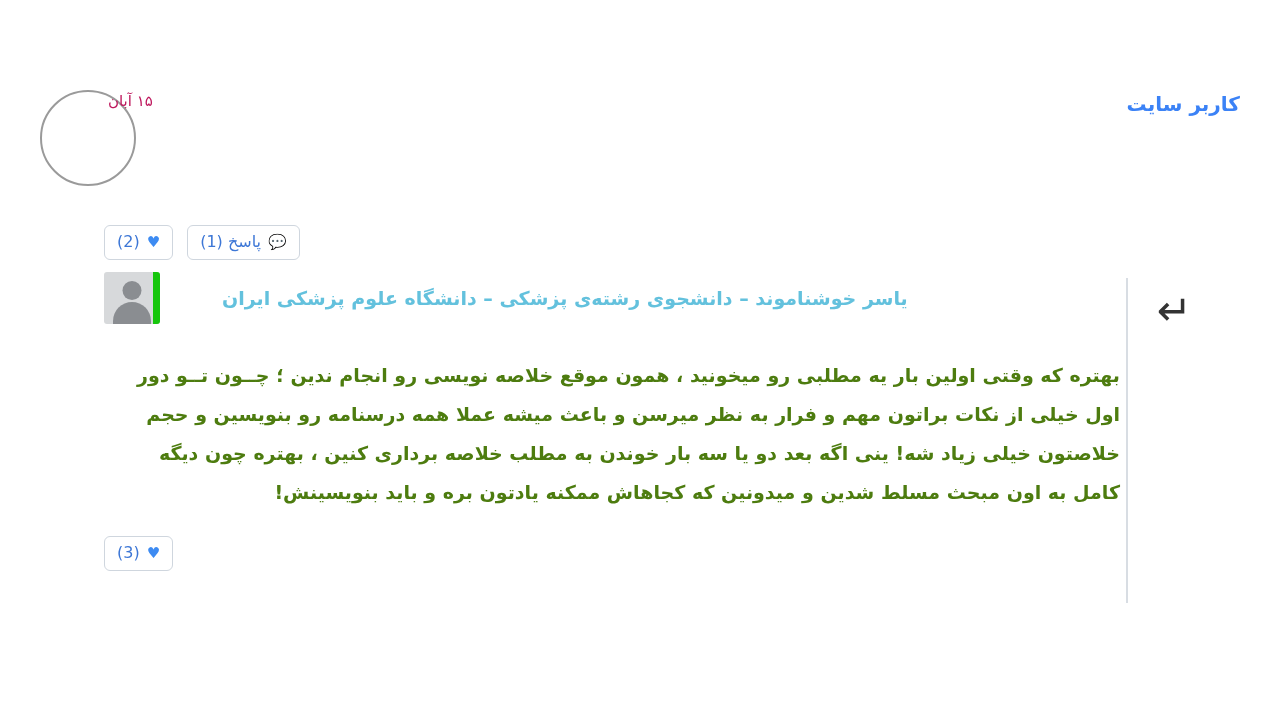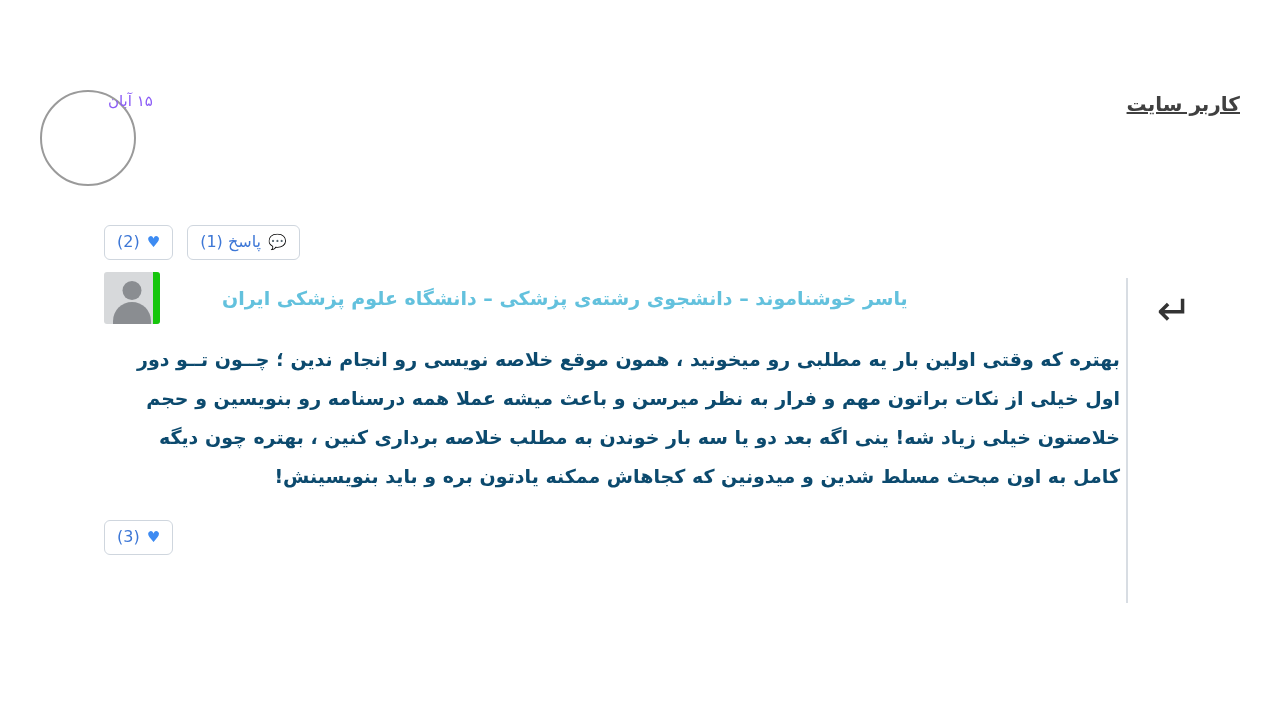--- a/index.html
+++ b/index.html
@@ -48,47 +48,46 @@
     margin-top: 20px;
   }
 
   .post-head-text {
     flex: 1 1 auto;
     text-align: right;
     padding-top: 22px;
   }
 
   .author-name {
-    color: #404040;
+    color: #3b82f6;
     font-size: 20px;
     font-weight: bold;
     letter-spacing: 0.5px;
     margin: 0 0 4px 0;
     line-height: 1.2;
-    text-decoration: underline;
   }
 
   .post-body {
     text-align: right;
     font-size: 19.5px;
     font-weight: bold;
     color: #111111;
     padding: 0 0 0 0;
     margin-top: 48px;
     margin-right: 0;
     padding-left: 120px;
     line-height: 1.6;
   }
 
   .post-date {
     position: absolute;
     top: 92px;
     left: 108px;
     font-size: 15px;
-    color: #8b5cf6;
+    color: #be185d;
     direction: rtl;
   }
 
   
   .chips-row {
     position: absolute;
     top: 225px;
     left: 104px;
     display: flex;
     flex-direction: row;
@@ -212,25 +211,25 @@
   .reply-author {
     color: #63c1dd;
     font-size: 19px;
     font-weight: bold;
     text-align: right;
     line-height: 1.3;
     margin-left: 48px;
   }
 
   .reply-body {
-    margin-top: 16px;
+    margin-top: 32px;
     text-align: right;
     font-size: 19px;
     font-weight: bold;
-    color: #0c4a6e;
+    color: #4d7c0f;
     line-height: 2.05;
     padding-left: 6px;
   }
 
   .reply-chip-row {
     margin-top: 24px;
     display: flex;
     flex-direction: row;
     justify-content: flex-end;
   }

